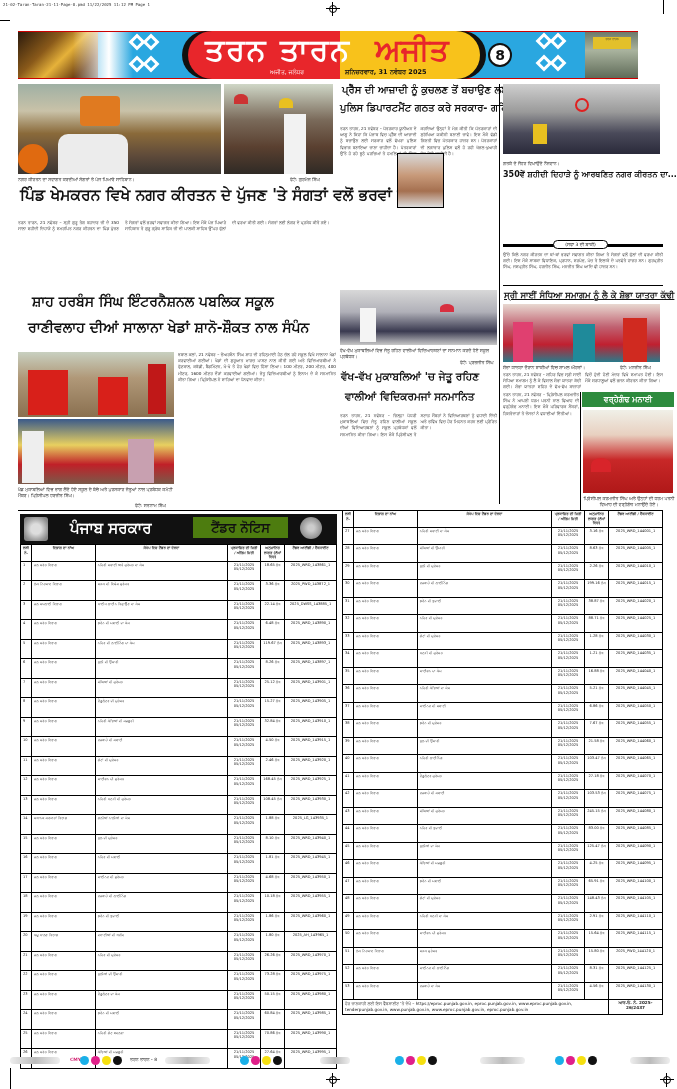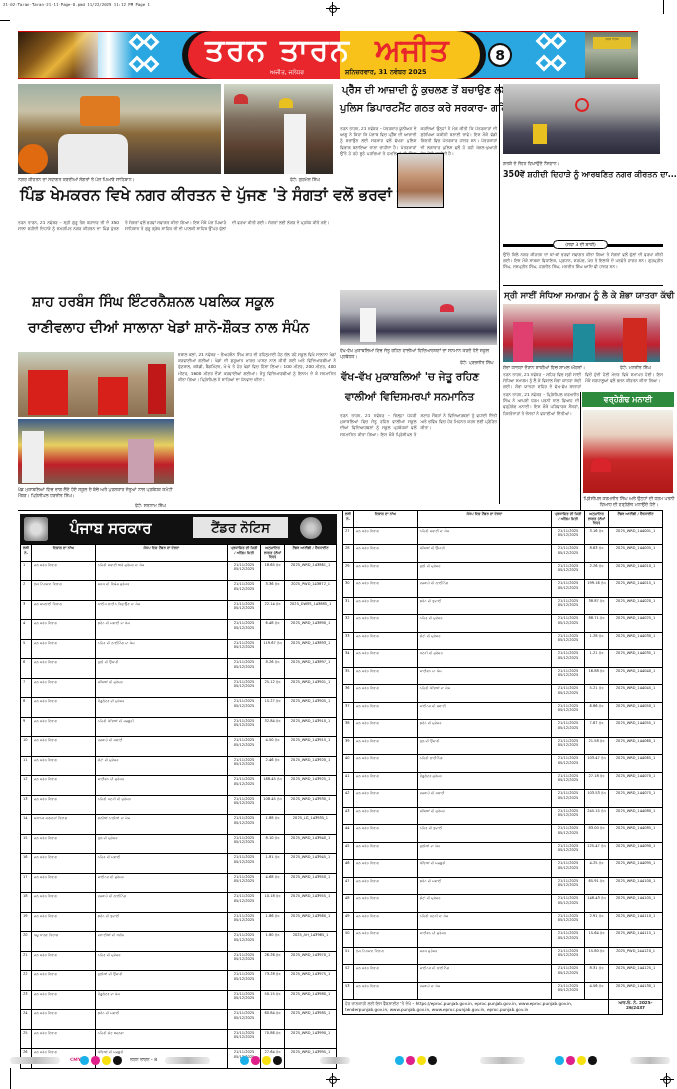--- a/index.html
+++ b/index.html
@@ -34,21 +34,21 @@
   .vrule { position: absolute; width: 1px; background: #000; }
   .hrule { position: absolute; height: 1px; background: #000; }
 
   
   .tbl { position: absolute; border-collapse: collapse; font-size: 3.6px; color: #222; }
   .tbl td, .tbl th { border: 1px solid #000; vertical-align: top; padding: 1px 2px; overflow: hidden; line-height: 4.6px; }
   .tbl th { font-weight: bold; text-align: center; font-size: 3.6px; }
   .ten-hdr { position: absolute; left: 20px; top: 514px; width: 317px; height: 30px; background: #111; }
   .ten-logo { position: absolute; left: 24px; top: 517px; width: 24px; height: 24px; background: radial-gradient(circle,#ddd 30%,#888 80%); border-radius: 3px; }
   .ten-title { position: absolute; left: 70px; top: 519px; font-size: 15px; color: #fff; font-weight: bold; }
-  .ten-box { position: absolute; left: 193px; top: 517px; width: 95px; height: 21px; background: #e5e5e5; font-size: 13px; text-align: center; line-height: 21px; font-weight: bold; }
+  .ten-box { position: absolute; left: 193px; top: 517px; width: 95px; height: 21px; background: #4d7c0f; font-size: 13px; text-align: center; line-height: 21px; font-weight: bold; }
   .ten-seal { position: absolute; left: 300px; top: 517px; width: 22px; height: 22px; border-radius: 50%; background: radial-gradient(circle,#ccc 20%,#777 90%); }
 
   .footer-bar { position: absolute; top: 1057px; height: 7px; border-radius: 4px; background: linear-gradient(90deg,#eee,#bbb,#eee); }
   .dot { position: absolute; top: 1056px; width: 9px; height: 9px; border-radius: 50%; }
   .tag-green { position: absolute; left: 582px; top: 392px; width: 92px; height: 15px; background: #2e8b3e; color: #fff; font-size: 8px; font-weight: bold; text-align: center; line-height: 15px; }
   .pill { position: absolute; left: 553px; top: 240px; width: 55px; height: 9px; border: 1px solid #000; border-radius: 5px; font-size: 4.5px; text-align: center; line-height: 7px; background: #fff; }
 </style>
 </head>
 <body>
 
@@ -120,21 +120,21 @@
   <div style="position:absolute;left:72px;top:14px;width:14px;height:14px;border:2px solid #e02020;border-radius:50%;"></div>
   <div style="position:absolute;left:30px;top:40px;width:14px;height:20px;background:#e8c020;"></div>
 </div>
 <div class="cap" style="left:503px;top:161px;">ਗਤਕੇ ਦੇ ਜੌਹਰ ਵਿਖਾਉਂਦੇ ਨੌਜਵਾਨ।</div>
 <div class="hl" style="left:503px;top:170px;font-size:8px;">350ਵੇਂ ਸ਼ਹੀਦੀ ਦਿਹਾੜੇ ਨੂੰ ਆਰਥਣਿਤ ਨਗਰ ਕੀਰਤਨ ਦਾ...</div>
 <div class="hrule" style="left:503px;top:244px;width:160px;height:3px;"></div>
 <div class="pill">(ਸਫਾ 3 ਦੀ ਬਾਕੀ)</div>
 <div class="body-txt" style="left:503px;top:252px;width:160px;height:30px;">ਉੱਚੇ ਕਿਲੇ ਨਗਰ ਕੀਰਤਨ ਦਾ ਥਾਂ-ਥਾਂ ਭਰਵਾਂ ਸਵਾਗਤ ਕੀਤਾ ਗਿਆ ਤੇ ਸੰਗਤਾਂ ਵਲੋਂ ਫੁੱਲਾਂ ਦੀ ਵਰਖਾ ਕੀਤੀ ਗਈ। ਇਸ ਮੌਕੇ ਸਾਬਕਾ ਵਿਧਾਇਕ, ਪ੍ਰਧਾਨ, ਸਰਪੰਚ, ਪੰਚ ਤੇ ਇਲਾਕੇ ਦੇ ਪਤਵੰਤੇ ਹਾਜ਼ਰ ਸਨ। ਗੁਰਪ੍ਰੀਤ ਸਿੰਘ, ਜਸਪ੍ਰੀਤ ਸਿੰਘ, ਹਰਜੀਤ ਸਿੰਘ, ਮਨਜੀਤ ਸਿੰਘ ਆਦਿ ਵੀ ਹਾਜ਼ਰ ਸਨ।</div>
 <div class="hrule" style="left:503px;top:285px;width:160px;"></div>
 
-<div class="hl" style="left:504px;top:290px;font-size:8.5px;">ਸ੍ਰੀ ਸਾਈਂ ਸੰਧਿਆ ਸਮਾਗਮ ਨੂੰ ਲੈ ਕੇ ਸ਼ੋਭਾ ਯਾਤਰਾ ਕੱਢੀ</div>
+<div class="hl" style="left:504px;top:290px;font-size:8.5px;text-decoration:underline;">ਸ੍ਰੀ ਸਾਈਂ ਸੰਧਿਆ ਸਮਾਗਮ ਨੂੰ ਲੈ ਕੇ ਸ਼ੋਭਾ ਯਾਤਰਾ ਕੱਢੀ</div>
 <div class="photo" style="left:503px;top:304px;width:157px;height:58px;background:linear-gradient(180deg,#e8d8d0 0%,#c06070 40%,#c02030 70%,#2a7a8a 100%);">
   <div style="position:absolute;left:10px;top:18px;width:20px;height:40px;background:#e04070;"></div>
   <div style="position:absolute;left:70px;top:20px;width:22px;height:38px;background:#1f8a9a;"></div>
   <div style="position:absolute;left:120px;top:14px;width:24px;height:44px;background:#d02a20;"></div>
 </div>
 <div class="cap" style="left:503px;top:365px;width:110px;">ਸ਼ੋਭਾ ਯਾਤਰਾ ਦੌਰਾਨ ਝਾਕੀਆਂ ਵਿਚ ਸ਼ਾਮਲ ਔਰਤਾਂ।</div>
 <div class="cap" style="left:620px;top:365px;">ਫੋਟੋ: ਮਨਜੀਤ ਸਿੰਘ</div>
 <div class="body-txt" style="left:503px;top:372px;width:160px;height:20px;column-count:2;column-gap:4px;">ਤਰਨ ਤਾਰਨ, 21 ਨਵੰਬਰ – ਸ਼ਹਿਰ ਵਿਚ ਸ੍ਰੀ ਸਾਈਂ ਸੰਧਿਆ ਸਮਾਗਮ ਨੂੰ ਲੈ ਕੇ ਵਿਸ਼ਾਲ ਸ਼ੋਭਾ ਯਾਤਰਾ ਕੱਢੀ ਗਈ। ਸ਼ੋਭਾ ਯਾਤਰਾ ਸ਼ਹਿਰ ਦੇ ਵੱਖ-ਵੱਖ ਬਾਜ਼ਾਰਾਂ ਵਿਚੋਂ ਹੁੰਦੀ ਹੋਈ ਮੰਦਰ ਵਿਖੇ ਸਮਾਪਤ ਹੋਈ। ਇਸ ਮੌਕੇ ਸ਼ਰਧਾਲੂਆਂ ਵਲੋਂ ਭਜਨ ਕੀਰਤਨ ਕੀਤਾ ਗਿਆ।</div>
 
 <div class="body-txt" style="left:503px;top:392px;width:76px;height:118px;">ਤਰਨ ਤਾਰਨ, 21 ਨਵੰਬਰ – ਪ੍ਰਿੰਸੀਪਲ ਕਰਮਜੀਤ ਸਿੰਘ ਨੇ ਆਪਣੀ ਧਰਮ ਪਤਨੀ ਨਾਲ ਵਿਆਹ ਦੀ ਵਰ੍ਹੇਗੰਢ ਮਨਾਈ। ਇਸ ਮੌਕੇ ਪਰਿਵਾਰਕ ਮੈਂਬਰਾਂ, ਰਿਸ਼ਤੇਦਾਰਾਂ ਤੇ ਦੋਸਤਾਂ ਨੇ ਵਧਾਈਆਂ ਦਿੱਤੀਆਂ।</div>
@@ -160,21 +160,21 @@
 <div class="cap" style="left:135px;top:503px;">ਫੋਟੋ: ਸਤਨਾਮ ਸਿੰਘ</div>
 <div class="body-txt" style="left:178px;top:352px;width:158px;height:150px;">ਝਬਾਲ ਕਲਾਂ, 21 ਨਵੰਬਰ – ਚੇਅਰਮੈਨ ਸਿੰਘ ਸ਼ਾਹ ਦੀ ਰਹਿਨੁਮਾਈ ਹੇਠ ਚੱਲ ਰਹੇ ਸਕੂਲ ਵਿਖੇ ਸਾਲਾਨਾ ਖੇਡਾਂ ਕਰਵਾਈਆਂ ਗਈਆਂ। ਖੇਡਾਂ ਦੀ ਸ਼ੁਰੂਆਤ ਮਾਰਚ ਪਾਸਟ ਨਾਲ ਕੀਤੀ ਗਈ ਅਤੇ ਵਿਦਿਆਰਥੀਆਂ ਨੇ ਫੁੱਟਬਾਲ, ਕਬੱਡੀ, ਬੈਡਮਿੰਟਨ, ਖੋ-ਖੋ ਤੇ ਹੋਰ ਖੇਡਾਂ ਵਿਚ ਹਿੱਸਾ ਲਿਆ। 100 ਮੀਟਰ, 200 ਮੀਟਰ, 400 ਮੀਟਰ, 1600 ਮੀਟਰ ਦੌੜਾਂ ਕਰਵਾਈਆਂ ਗਈਆਂ। ਜੇਤੂ ਵਿਦਿਆਰਥੀਆਂ ਨੂੰ ਇਨਾਮ ਦੇ ਕੇ ਸਨਮਾਨਿਤ ਕੀਤਾ ਗਿਆ। ਪ੍ਰਿੰਸੀਪਲ ਨੇ ਸਾਰਿਆਂ ਦਾ ਧੰਨਵਾਦ ਕੀਤਾ।</div>
 
 <div class="photo" style="left:340px;top:290px;width:157px;height:55px;background:linear-gradient(180deg,#d8d8d8 0%,#b0b0b8 40%,#3a3a50 75%,#c8c8c8 100%);">
   <div style="position:absolute;left:20px;top:18px;width:16px;height:34px;background:#f4f4f4;"></div>
   <div style="position:absolute;left:100px;top:14px;width:14px;height:8px;background:#d83040;border-radius:50% 50% 0 0;"></div>
 </div>
 <div class="cap" style="left:340px;top:348px;width:157px;">ਵੱਖ-ਵੱਖ ਮੁਕਾਬਲਿਆਂ ਵਿਚ ਜੇਤੂ ਰਹਿਣ ਵਾਲੀਆਂ ਵਿਦਿਆਰਥਣਾਂ ਦਾ ਸਨਮਾਨ ਕਰਦੇ ਹੋਏ ਸਕੂਲ ਪ੍ਰਬੰਧਕ।</div>
 <div class="cap" style="left:460px;top:360px;">ਫੋਟੋ: ਪ੍ਰਭਜੀਤ ਸਿੰਘ</div>
 <div class="hl" style="left:341px;top:370px;font-size:10.5px;">ਵੱਖ-ਵੱਖ ਮੁਕਾਬਲਿਆਂ 'ਚ ਜੇਤੂ ਰਹਿਣ</div>
-<div class="hl" style="left:345px;top:390px;font-size:10.5px;">ਵਾਲੀਆਂ ਵਿਦਿਸਮਰਪਾਂ ਸਨਮਾਨਿਤ</div>
+<div class="hl" style="left:345px;top:390px;font-size:10.5px;">ਵਾਲੀਆਂ ਵਿਦਿਕਰਮਜਾਂ ਸਨਮਾਨਿਤ</div>
 <div class="body-txt" style="left:340px;top:413px;width:157px;height:96px;column-count:2;column-gap:4px;">ਤਰਨ ਤਾਰਨ, 21 ਨਵੰਬਰ – ਜ਼ਿਲ੍ਹਾ ਪੱਧਰੀ ਮੁਕਾਬਲਿਆਂ ਵਿਚ ਜੇਤੂ ਰਹਿਣ ਵਾਲੀਆਂ ਸਕੂਲ ਦੀਆਂ ਵਿਦਿਆਰਥਣਾਂ ਨੂੰ ਸਕੂਲ ਪ੍ਰਬੰਧਕਾਂ ਵਲੋਂ ਸਨਮਾਨਿਤ ਕੀਤਾ ਗਿਆ। ਇਸ ਮੌਕੇ ਪ੍ਰਿੰਸੀਪਲ ਤੇ ਸਟਾਫ਼ ਮੈਂਬਰਾਂ ਨੇ ਵਿਦਿਆਰਥਣਾਂ ਨੂੰ ਵਧਾਈ ਦਿੱਤੀ ਅਤੇ ਭਵਿੱਖ ਵਿਚ ਹੋਰ ਮਿਹਨਤ ਕਰਨ ਲਈ ਪ੍ਰੇਰਿਤ ਕੀਤਾ।</div>
 
 <div class="hrule" style="left:18px;top:510px;width:645px;"></div>
 
 <div class="ten-hdr"></div>
 <div class="ten-logo"></div>
 <div class="ten-title">ਪੰਜਾਬ ਸਰਕਾਰ</div>
 <div class="ten-box">ਟੈਂਡਰ ਨੋਟਿਸ</div>
 <div class="ten-seal"></div>
 

